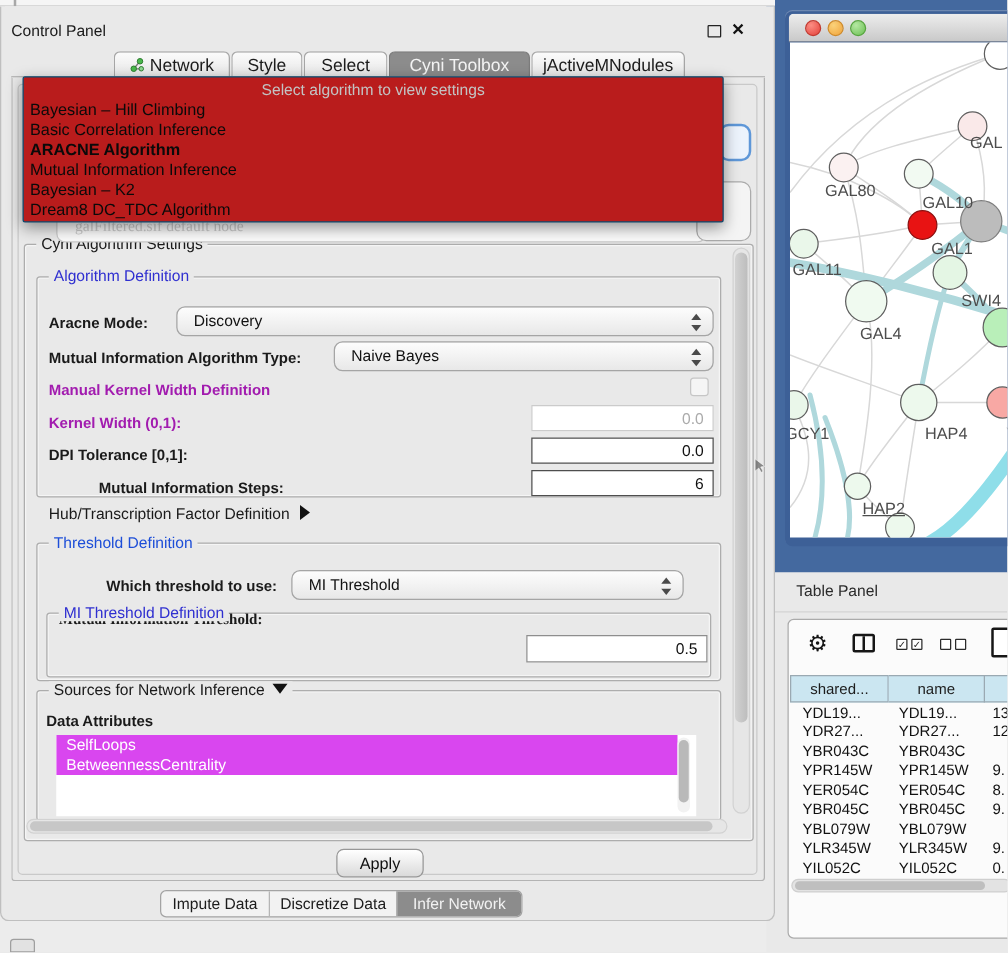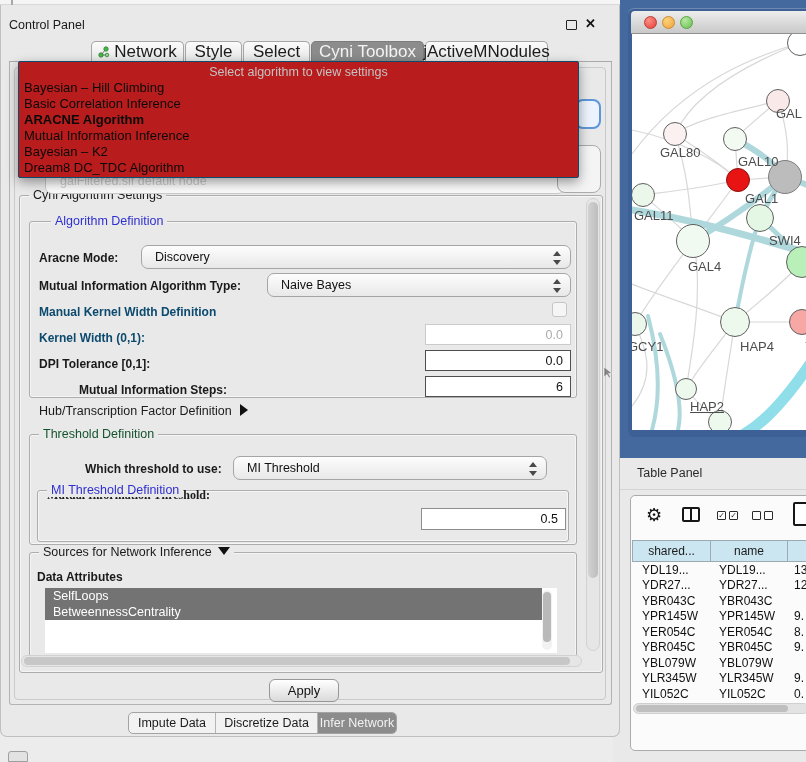--- a/index.html
+++ b/index.html
@@ -46,70 +46,70 @@
   #top-strip { left:0; top:0; width:620px; height:5px; background:#F5F5F5; border-bottom:1px solid #D8D8D8; }
   #top-tick { left:11px; top:0; width:2px; height:5px; background:#A8A8A8; }
   #cpanel { left:0; top:5px; width:620px; height:732px; background:#E9E9E9;
             border:1px solid #BFBFBF; border-top:none; border-radius:0 0 7px 7px; }
   #cp-title { left:8px; top:13px; font-size:12.5px; color:#1A1A1A; }
   #float-icon { left:565px; top:15px; width:11px; height:10px; border:1.5px solid #222; border-radius:1px; }
   #close-icon { left:584px; top:11px; font-size:13px; font-weight:bold; color:#111; }
 
   .tab { position:absolute; top:36px; height:21px; border:1px solid #A6A6A6; border-bottom:none;
          border-radius:5px 5px 0 0; background:linear-gradient(#FBFBFB,#E6E6E6);
-         font-size:17px; color:#1C1C1C; display:flex; align-items:center; justify-content:center; gap:4px; }
+         font-size:14px; color:#1C1C1C; display:flex; align-items:center; justify-content:center; gap:4px; }
   .tab.sel { background:#8C8C8C; color:#F4F4F4; border-color:#7C7C7C; }
   #tabline { left:8px; top:56px; width:603px; height:1px; background:#A9A9A9; }
 
   #content-outer { left:8px; top:57px; width:603px; height:643px; background:#E9E9E9;
                    border:1px solid #B3B3B3; border-top:none; border-radius:0 0 3px 3px; }
   #content-inner { left:13px; top:62px; width:592px; height:633px; border:1px solid #C9C9C9; border-radius:4px; }
 
   
   #frag-combo { left:574px; top:94px; width:26px; height:30px; border:2px solid #5E97D8;
                 border-radius:8px; background:#ECF3FC; z-index:4; }
   #frag-btn { left:556px; top:140px; width:44px; height:48px; border:1px solid #ABABAB;
               border-radius:8px; background:#F4F4F4; z-index:4; }
   #ghost-combo { left:44px; top:162px; width:520px; height:27px; border:1px solid #C9C9C9;
                  border-radius:7px; background:#FAFAFA; z-index:3;
-                 font-size:12.5px; color:#CBCBCB; padding:6px 0 0 14px; white-space:nowrap; overflow:hidden; }
+                 font-size:12.5px; color:#CBCBCB; padding:6px 0 0 14px; white-space:nowrap; overflow:hidden;font-family:Liberation Serif, serif; }
 
   
   #popup { left:17px; top:56px; width:561px; height:117px; background:#b91c1c; border:1px solid #0c4a6e;
            border-radius:2px; box-shadow:0 4px 12px rgba(0,0,0,.4); z-index:30; }
   #popup-hint { position:absolute; left:0; top:3px; width:100%; text-align:center; font-size:12.5px; color:#C3C3C3; }
   .dd-item { position:absolute; left:5px; font-size:13px; color:#0A0A0A; white-space:nowrap; }
   .dd-item.bold { font-weight:bold; }
 
   
   .group { position:absolute; border:1px solid #ADADAD; border-radius:3px;
            box-shadow:inset 0 0 0 1px rgba(255,255,255,.55); }
   .legend { position:absolute; background:#E9E9E9; padding:0 4px; font-size:12.5px; white-space:nowrap; z-index:2; }
   .lbl { position:absolute; font-size:12px; font-weight:bold; color:#1A1A1A; white-space:nowrap; }
-  .lbl.dis { color:#0c4a6e; }
+  .lbl.dis { color:#a21caf; }
   .combo { position:absolute; height:24px; border:1px solid #A5A5A5; border-radius:7px;
            background:linear-gradient(#FDFDFD,#E8E8E8); font-size:12.5px; color:#111;
            display:flex; align-items:center; padding-left:13px; }
   .combo .arrows { position:absolute; right:9px; top:4px; width:8px; height:16px; }
   .arrows b, .arrows i { position:absolute; left:0; width:0; height:0; border-left:4px solid transparent; border-right:4px solid transparent; }
   .arrows b { top:1px; border-bottom:5px solid #4A4A4A; }
   .arrows i { bottom:1px; border-top:5px solid #4A4A4A; }
   .field { position:absolute; height:21px; background:#FFFFFF; font-size:12.5px; color:#111;
            display:flex; align-items:center; justify-content:flex-end; padding-right:7px; }
   .field.dark { border:1.5px solid #4E4E4E; }
   .field.mid { border:1px solid #8E8E8E; }
   .field.dis { border:1px solid #CBCBCB; color:#ABABAB; }
   .checkbox { position:absolute; width:15px; height:15px; border:1px solid #C6C6C6; border-radius:3px; background:#F5F5F5; }
   .tri-right { display:inline-block; width:0; height:0; border-top:6px solid transparent; border-bottom:6px solid transparent;
                border-left:8px solid #111; margin-left:8px; vertical-align:-1px; }
   .tri-down { display:inline-block; width:0; height:0; border-left:6px solid transparent; border-right:6px solid transparent;
               border-top:8px solid #111; margin-left:6px; vertical-align:1px; }
 
   #attr-list { left:44px; top:583px; width:512px; height:65px; background:#FFFFFF; overflow:hidden; }
-  .attr-item { height:16px; background:#737373; color:#FFFFFF; font-size:12.5px; line-height:16px;
+  .attr-item { height:16px; background:#d946ef; color:#FFFFFF; font-size:12.5px; line-height:16px;
                padding-left:8px; width:497px; }
   #list-vscroll { left:541px; top:585px; width:10px; height:60px; background:#F2F2F2; border-radius:5px; }
   #list-vscroll .thumb { position:absolute; left:1px; top:2px; width:8px; height:50px; background:#B9B9B9; border-radius:4px; }
 
   #vscroll { left:585px; top:193px; width:14px; height:453px; background:#E6E6E6; border:1px solid #D2D2D2; border-radius:7px; }
   #vscroll .thumb { position:absolute; left:1px; top:3px; width:10px; height:376px;
                     background:linear-gradient(90deg,#D2D2D2,#BDBDBD); border-radius:5px; }
   #hscroll { left:20px; top:650px; width:561px; height:12px; background:#E6E6E6; border:1px solid #D2D2D2; border-radius:6px; }
   #hscroll .thumb { position:absolute; left:2px; top:1px; width:546px; height:8px; background:#C7C7C7; border-radius:4px; }
 
@@ -330,21 +330,21 @@
       <div class="dd-item bold" style="top:50px;">ARACNE Algorithm</div>
       <div class="dd-item" style="top:66px;">Mutual Information Inference</div>
       <div class="dd-item" style="top:82px;">Bayesian – K2</div>
       <div class="dd-item" style="top:98px;">Dream8 DC_TDC Algorithm</div>
     </div>
 
     <div class="group" style="left:18px; top:190px; width:584px; height:478px;"></div>
     <div class="legend" style="left:28px; top:183px; color:#1A1A1A;">Cyni Algorithm Settings</div>
 
     <div class="group" style="left:28px; top:216px; width:548px; height:177px;"></div>
-    <div class="legend" style="left:38px; top:209px; color:#2F2FD0;margin-left:12px;">Algorithm Definition</div>
+    <div class="legend" style="left:38px; top:209px; color:#2F2FD0;">Algorithm Definition</div>
 
     <div class="lbl" style="left:38px; top:246px;">Aracne Mode:</div>
     <div class="combo" style="left:140px; top:240px; width:430px;">
       <span>Discovery</span>
       <span class="arrows">
           <b></b>
           <i></i>
         </span>
     </div>
 
@@ -367,21 +367,21 @@
     <div class="field dark" style="left:424px; top:345px; width:146px;">0.0</div>
 
     <div class="lbl" style="left:38px; top:378px;margin-left:40px;">Mutual Information Steps:</div>
     <div class="field dark" style="left:424px; top:371px; width:146px;">6</div>
 
     <div class="abs" style="left:38px; top:399px; font-size:12.5px; color:#1A1A1A;">
       <span>Hub/Transcription Factor Definition</span><span class="tri-right"></span>
     </div>
 
     <div class="group" style="left:28px; top:429px; width:548px; height:111px;"></div>
-    <div class="legend" style="left:38px; top:422px; color:#14532d;">Threshold Definition</div>
+    <div class="legend" style="left:38px; top:422px; color:#1d4ed8;">Threshold Definition</div>
 
     <div class="lbl" style="left:84px; top:457px;">Which threshold to use:</div>
     <div class="combo" style="left:232px; top:451px; width:314px;">
       <span>MI Threshold</span>
       <span class="arrows">
           <b></b>
           <i></i>
         </span>
     </div>
 
@@ -410,21 +410,21 @@
       </div>
     <div class="abs" id="hscroll">
         <div class="thumb"></div>
       </div>
 
     <div class="abs" id="apply-btn">Apply</div>
 
     <div class="abs" id="bottom-tabs">
       <div class="btab" style="width:86px;">Impute Data</div>
       <div class="btab" style="width:102px;">Discretize Data</div>
-      <div class="btab sel" style="width:79px;">Infer Network</div>
+      <div class="btab sel" style="width:100px;">Infer Network</div>
     </div>
   </div>
 
   <div class="abs" id="corner-icon"></div>
   <svg class="abs" id="cursor" width="8" height="12" viewBox="0 0 8 12">
     <polygon points="0,0 0,10 3,7.5 5,11 6.5,10 4.6,6.6 8,6.2" fill="#3A3A3A" stroke="#FFFFFF" stroke-width=".6"></polygon>
   </svg>
 
 </div>
 

